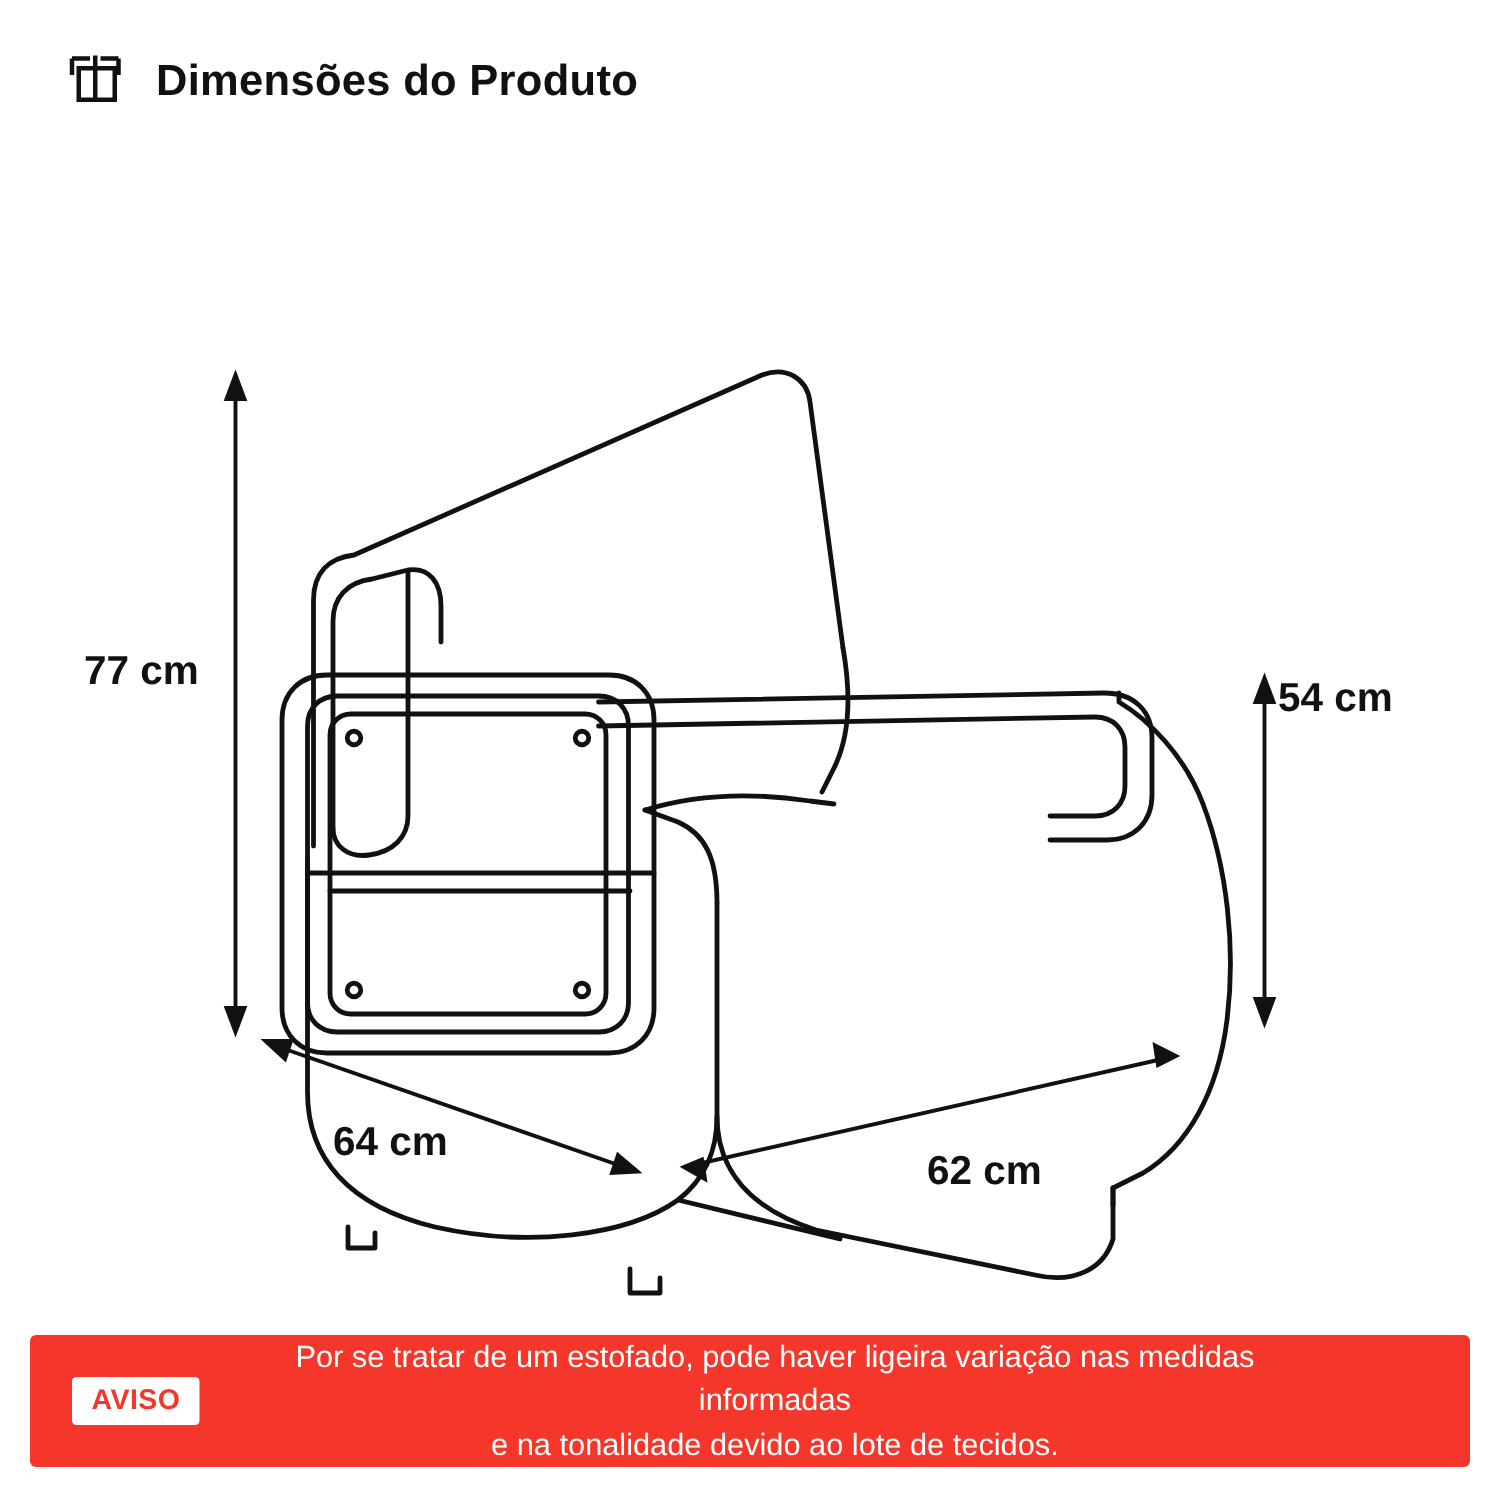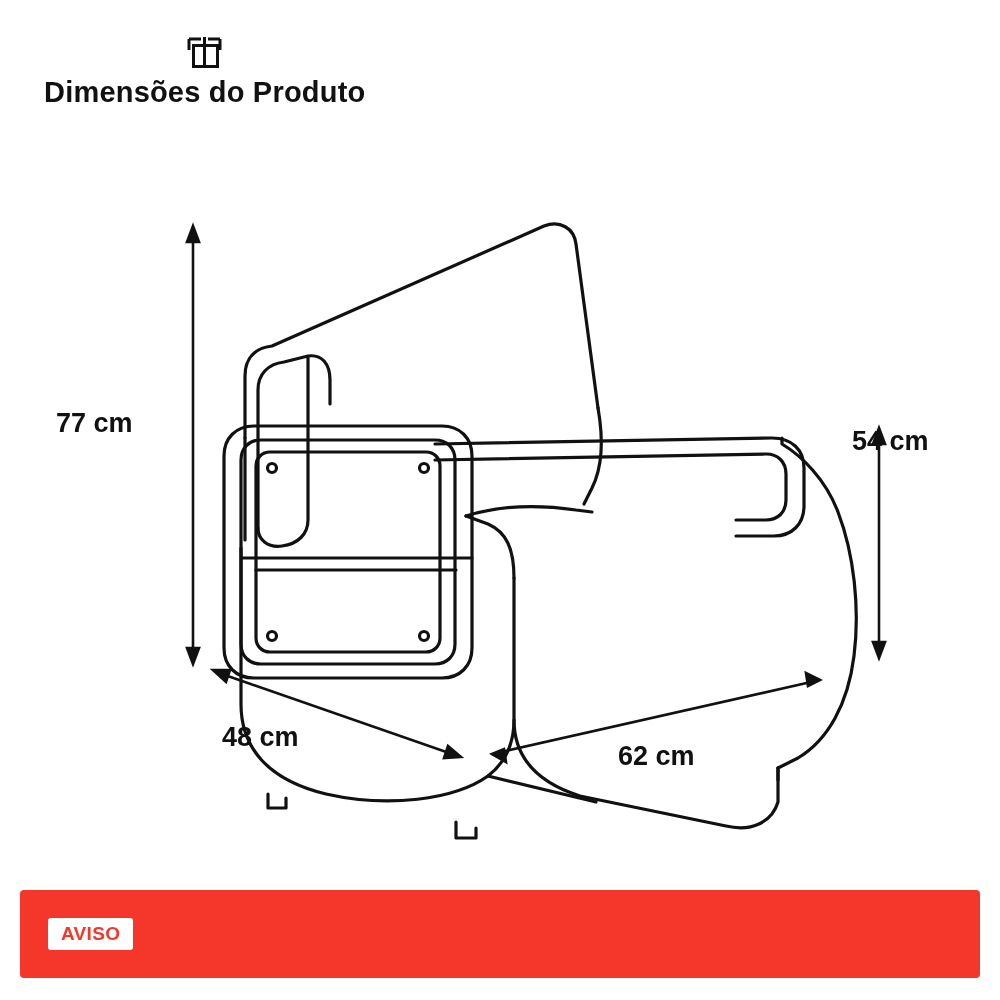--- a/index.html
+++ b/index.html
@@ -16,44 +16,42 @@
     overflow: hidden;
   }
 
   
   .header {
     position: absolute;
     left: 44px;
     top: 34px;
     display: flex;
     align-items: center;
-    gap: 2px;
-    flex-direction: column;
+    gap: 20px;
   }
   .header-icon {
     width: 40px;
     height: 40px;
     display: block;
   }
   .header-title {
     font-size: 29px;
     font-weight: bold;
     letter-spacing: 0.2px;
     color: #111111;
     white-space: nowrap;
   }
 
   
   .diagram {
     position: absolute;
     left: 0;
-    top: 108px;
+    top: 132px;
     width: 880px;
     height: 740px;
-    padding-left: 36px;
   }
   .diagram svg {
     display: block;
   }
 
   .dim-label {
     position: absolute;
     font-size: 27px;
     font-weight: bold;
     color: #111111;
@@ -277,19 +275,23 @@
       <polygon points="425,649 412,638 408,650"></polygon>
 
       <line x1="465" y1="644" x2="775" y2="574"></line>
       <polygon points="456,646 470,654 468,641"></polygon>
       <polygon points="784,572 770,565 772,578"></polygon>
     </g>
   </svg>
 
   <div class="dim-label dim-h">77 cm</div>
   <div class="dim-label dim-seat">54 cm</div>
-  <div class="dim-label dim-w">48 cm</div>
+  <div class="dim-label dim-w">64 cm</div>
   <div class="dim-label dim-d">62 cm</div>
 </div>
 
 <div class="notice">
   <div class="notice-badge">AVISO</div>
+  <div class="notice-text">
+    <span class="line">Por se tratar de um estofado, pode haver ligeira variação nas medidas informadas</span>
+    <span class="line">e na tonalidade devido ao lote de tecidos.</span>
+  </div>
 </div>
 
 </body></html>

